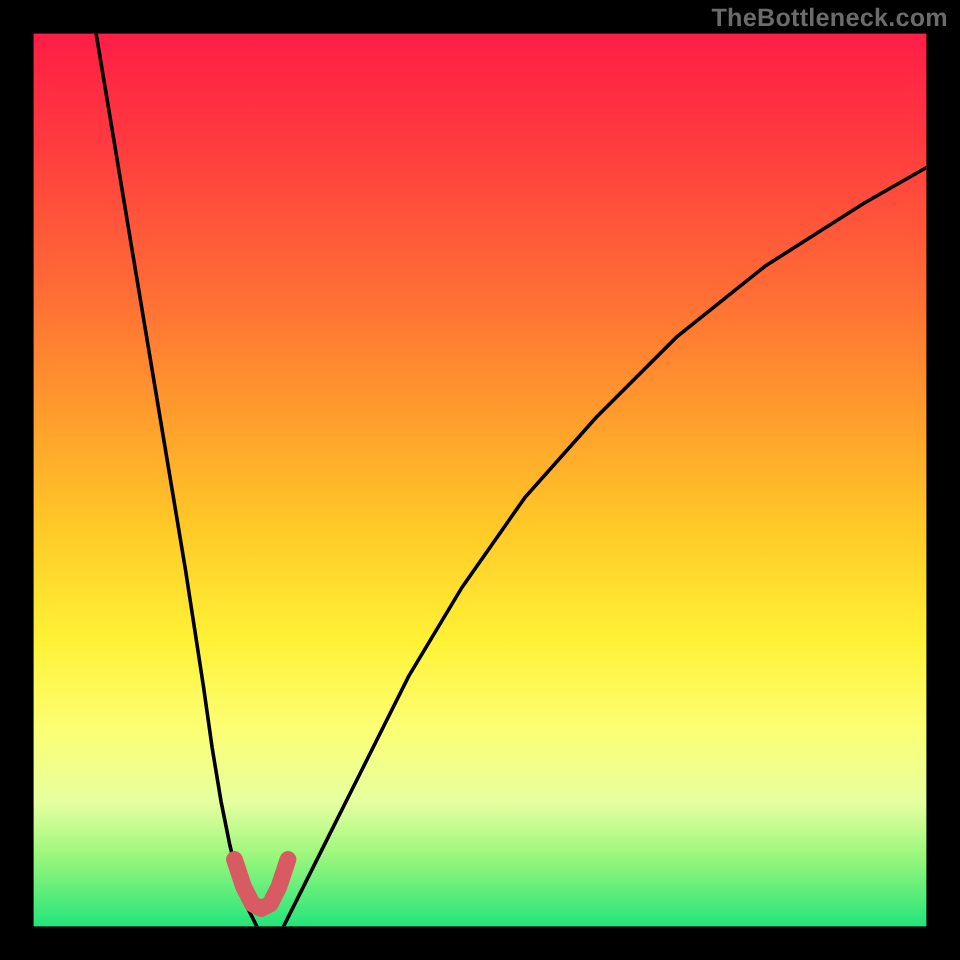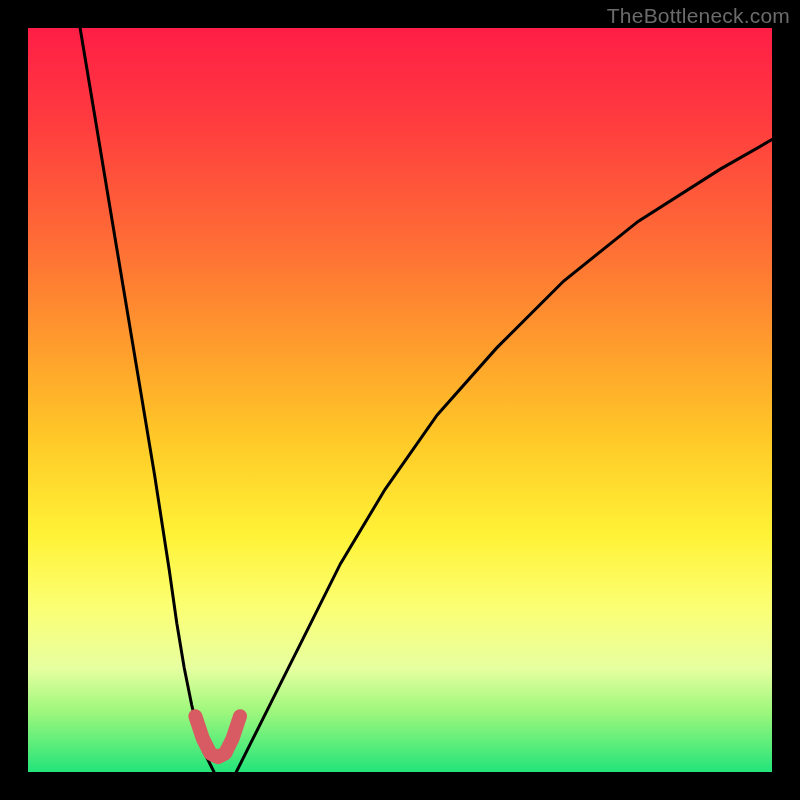--- a/index.html
+++ b/index.html
@@ -39,21 +39,21 @@
       #9cf77c 92%,
       #23e47a 100%
     );
   }
   .watermark {
     position: absolute;
     top: 4px;
     right: 10px;
     color: #6b6b6b;
     font-size: 21px;
-    font-weight: 400;
+    font-weight: 700;
     letter-spacing: 0.2px;
     user-select: none;
   }
   svg.curves {
     position: absolute;
     left: 0;
     top: 0;
     width: 744px;
     height: 744px;
   }

